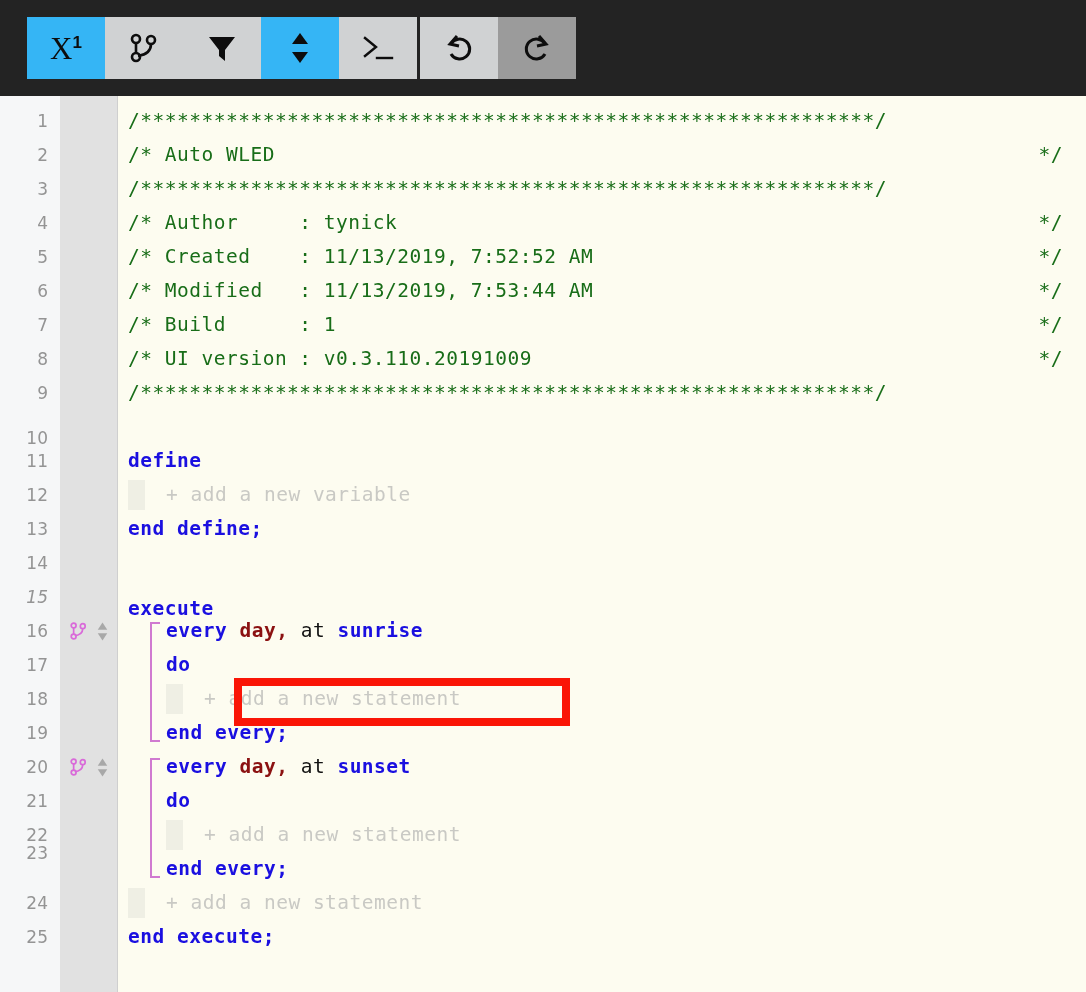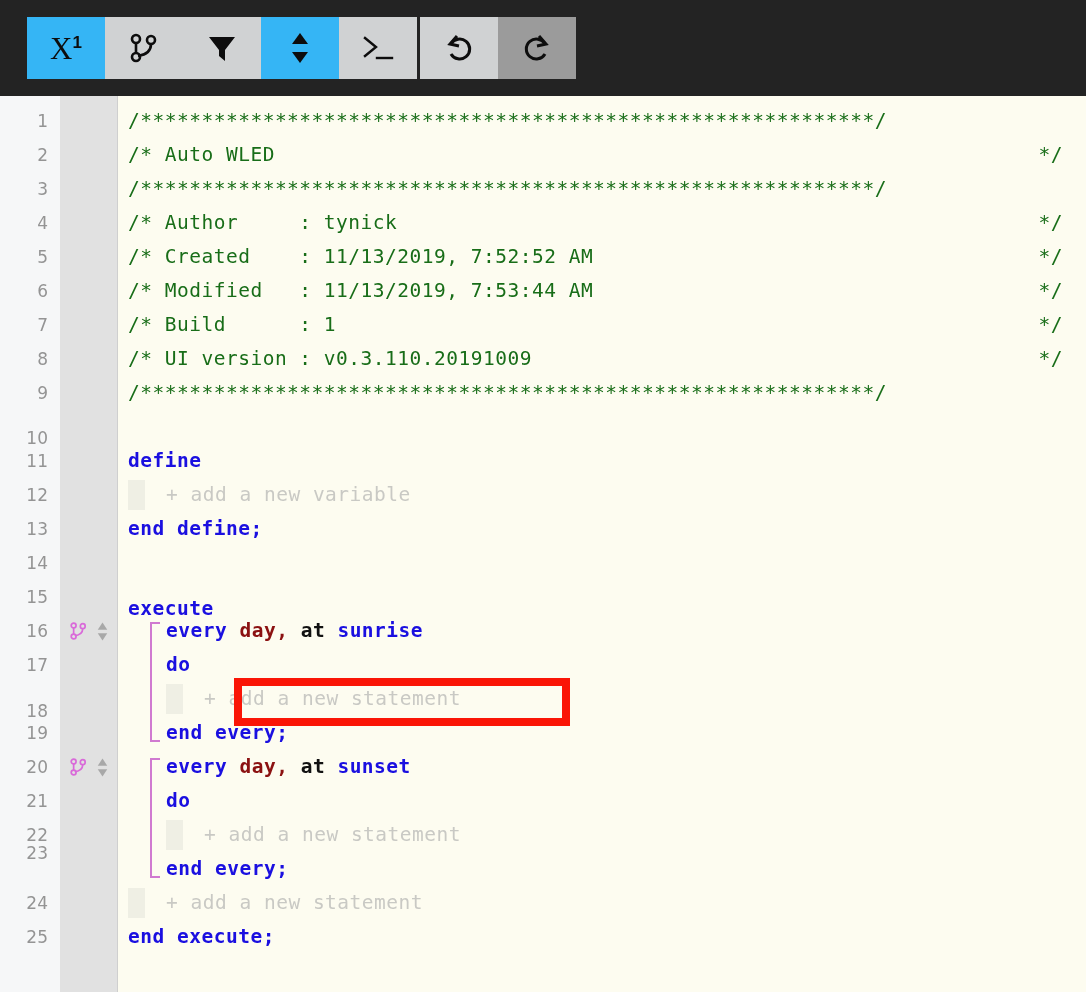--- a/index.html
+++ b/index.html
@@ -131,21 +131,21 @@
     line-height: 34px;
     white-space: pre;
     font-family: "DejaVu Sans Mono", monospace;
     font-size: 19.5px;
     letter-spacing: 0.5px;
   }
 
   .cmt     { color: #186d18; font-weight: normal; }
   .kw      { color: #1a0fe0; font-weight: bold; }
   .lit     { color: #8b1111; font-weight: bold; }
-  .plain   { color: #111111; font-weight: bold; }
+  .plain   { color: #111111; font-weight: normal; }
   .ph      { color: #c9c9c4; font-weight: normal; }
 
   
   .indent-block {
     position: absolute;
     width: 17px;
     background: #efefe4;
   }
 
   
@@ -278,30 +278,30 @@
       </div>
       <div class="row" style="top: 382px;">
         <div class="lnum">12</div>
       </div>
       <div class="row" style="top: 416px;">
         <div class="lnum">13</div>
       </div>
       <div class="row" style="top: 450px;">
         <div class="lnum">14</div>
       </div>
-      <div class="row" style="top: 484px;">
+      <div class="row" style="top: 484px; font-style: italic;">
         <div class="lnum">15</div>
       </div>
       <div class="row" style="top: 518px;">
         <div class="lnum">16</div>
       </div>
       <div class="row" style="top: 552px;">
         <div class="lnum">17</div>
       </div>
-      <div class="row" style="top: 586px; margin-top: 12px;">
+      <div class="row" style="top: 586px;">
         <div class="lnum">18</div>
       </div>
       <div class="row" style="top: 620px;">
         <div class="lnum">19</div>
       </div>
       <div class="row" style="top: 654px;">
         <div class="lnum">20</div>
       </div>
       <div class="row" style="top: 688px;">
         <div class="lnum">21</div>

